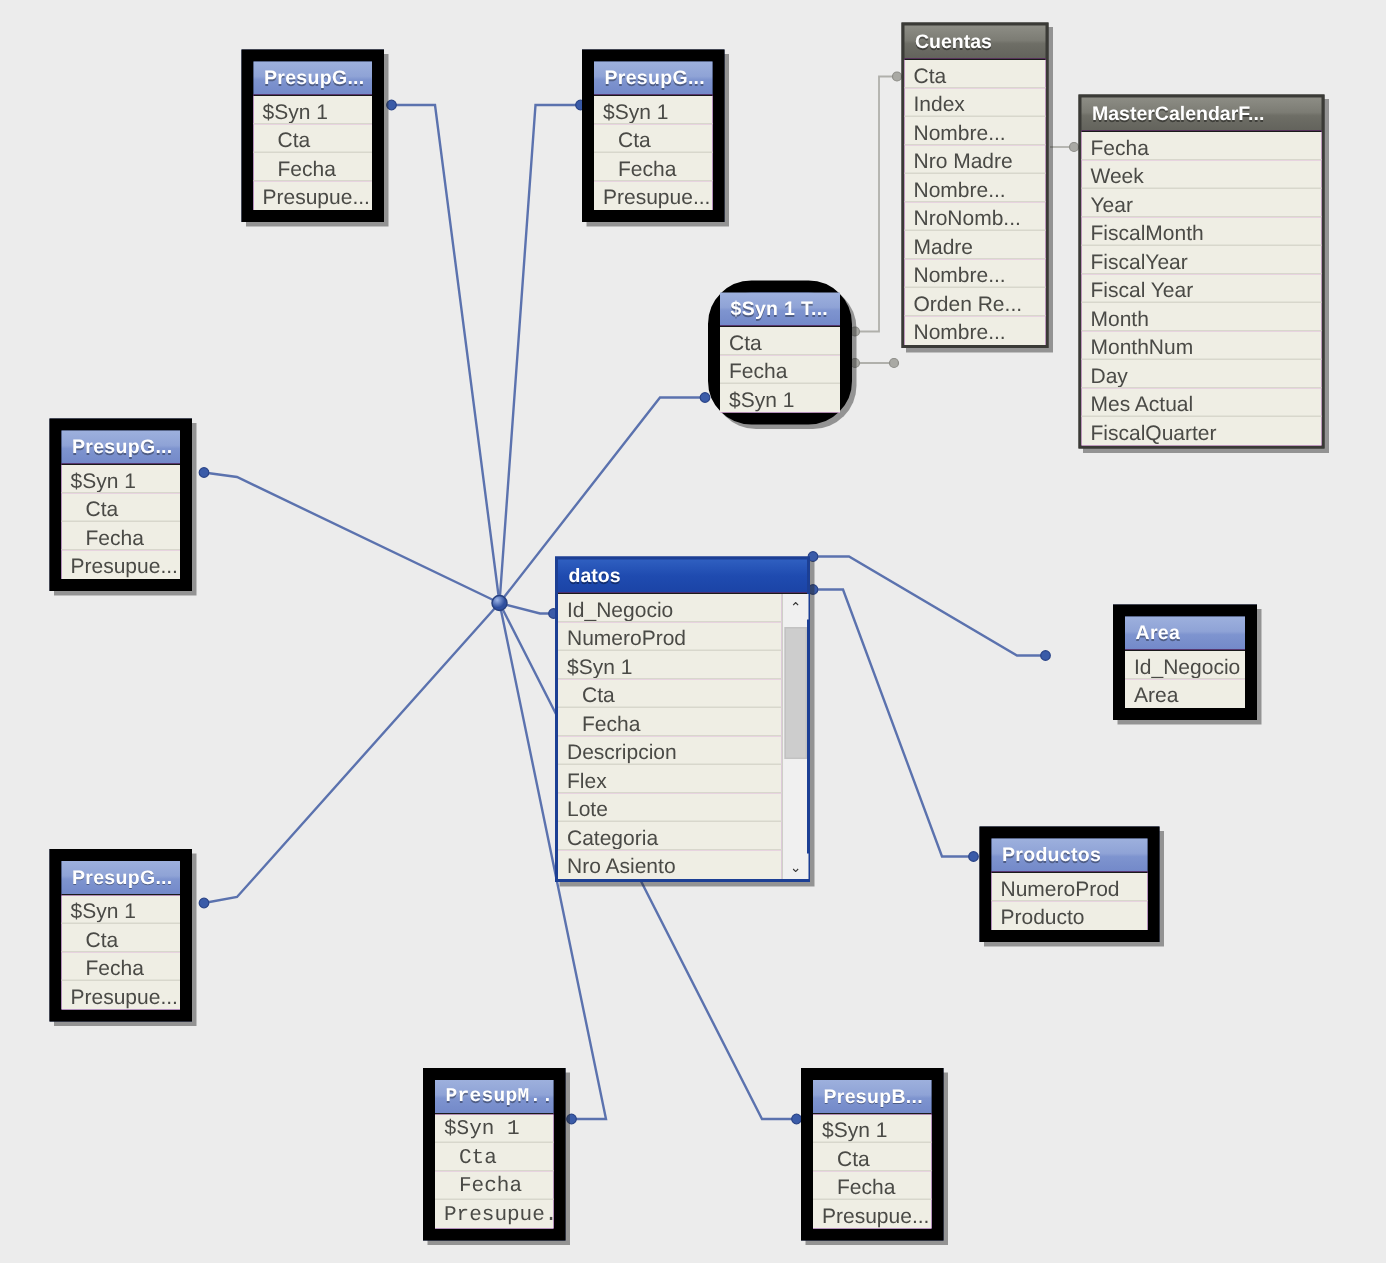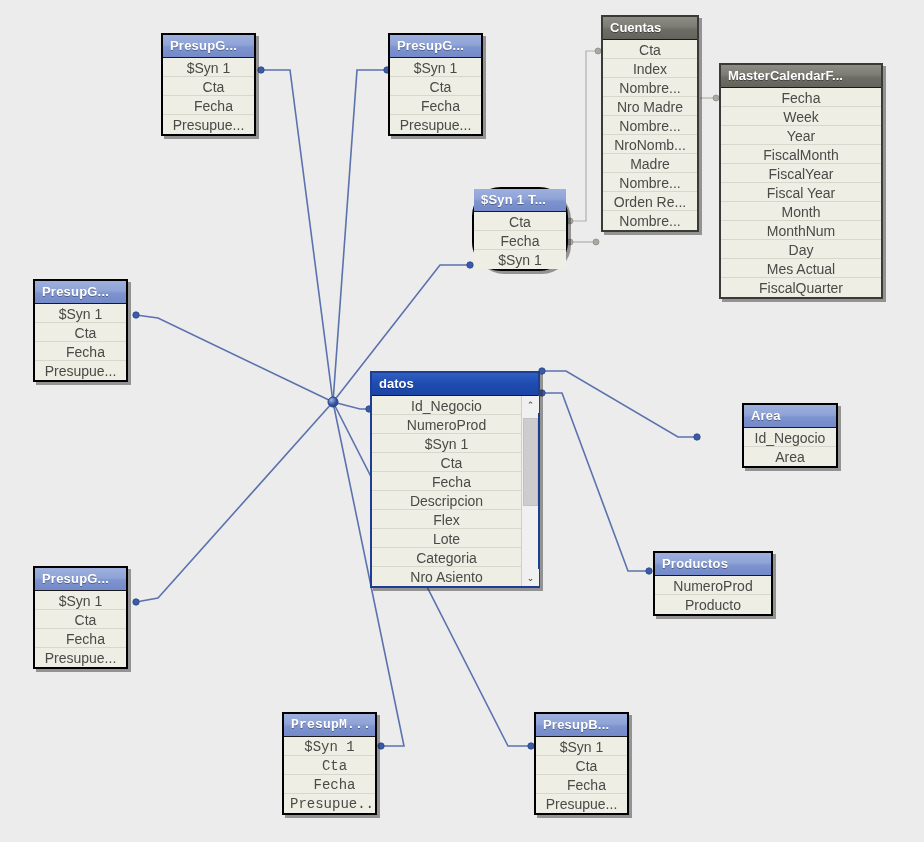--- a/index.html
+++ b/index.html
@@ -28,21 +28,21 @@
     height: 842px;
     pointer-events: none;
   }
   .tbl {
     position: absolute;
     box-sizing: border-box;
     box-shadow: 3px 3px 0 rgba(40,40,40,0.45);
   }
   
   .tbl.blue {
-    border: 2px solid #000000;
+    border: 8px solid #000000;
     background: #26376a;
     padding: 0;
   }
   .tbl.blue > .hdr {
     background: linear-gradient(to bottom, #9db0dd 0%, #8fa3d6 45%, #7e94cf 55%, #7389c9 100%);
     color: #ffffff;
     font-weight: bold;
     font-size: 13px;
     padding: 3px 7px 4px 7px;
     letter-spacing: 0.2px;
@@ -77,21 +77,20 @@
     font-size: 13px;
     padding: 3px 7px 4px 7px;
     text-shadow: 0 1px 0 rgba(0,0,0,0.4);
     white-space: nowrap;
     overflow: hidden;
   }
   .body {
     background: #d946ef;
     border-top: 1px solid #1a1a1a;
     position: relative;
-    text-align: center;
   }
   .rows {
     position: relative;
   }
   .row {
     font-size: 14px;
     color: #4a4a46;
     background: #efeee4;
     border-bottom: 1px solid #d8d7cc;
     padding: 1px 6px 1px 6px;

